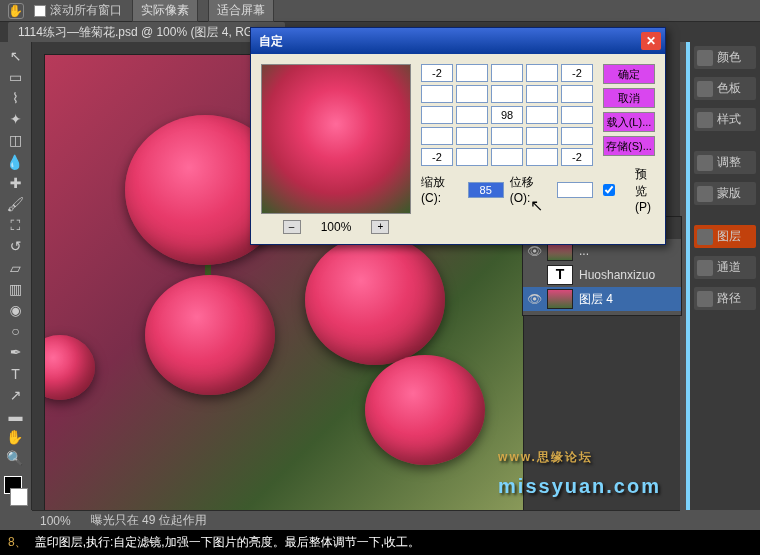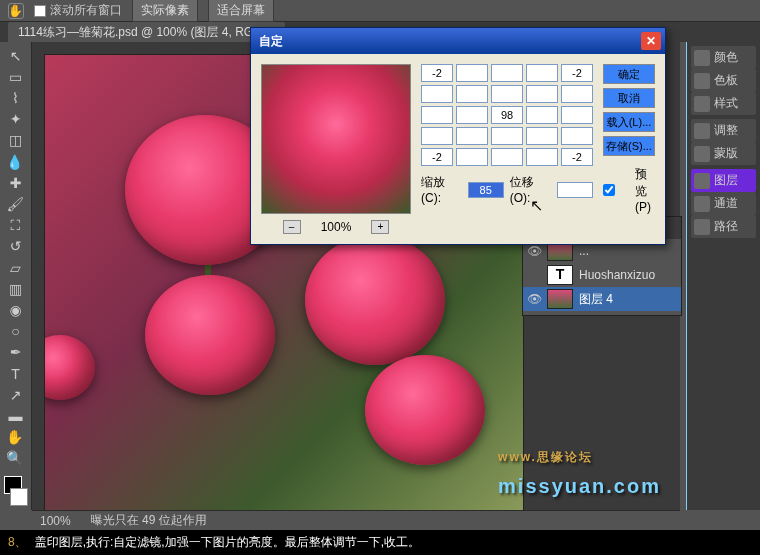--- a/index.html
+++ b/index.html
@@ -19,23 +19,23 @@
 .flower { position: absolute; border-radius: 50%; background: radial-gradient(circle at 40% 35%, #ff6a9a, #e83a6a 40%, #b82a4a 80%); box-shadow: inset -8px -8px 20px rgba(0,0,0,0.3), 0 4px 12px rgba(0,0,0,0.5); }
 .f1 { width: 160px; height: 150px; left: 80px; top: 60px; }
 .f2 { width: 140px; height: 130px; left: 260px; top: 180px; }
 .f3 { width: 120px; height: 110px; left: 320px; top: 300px; }
 .f4 { width: 130px; height: 120px; left: 100px; top: 220px; }
 .f5 { width: 80px; height: 75px; left: 280px; top: 60px; }
 .f6 { width: 70px; height: 65px; left: -20px; top: 280px; }
 .stem { position: absolute; width: 6px; height: 120px; background: linear-gradient(#4a6a2a, #3a5a1a); left: 160px; top: 200px; }
 .watermark { position: absolute; right: 99px; bottom: 55px; color: #d4a84a; font-size: 28px; font-family: SimHei; font-weight: bold; text-shadow: 2px 2px 3px rgba(0,0,0,0.7); letter-spacing: 2px; }
 .watermark .url { font-size: 20px; color: #7dd3fc; }
-.rightpanel { position: absolute; right: 0; top: 42px; width: 74px; height: 468px; background: #3a3a3a; border-left: 1px solid #7dd3fc; display: flex; flex-direction: column; padding: 4px; gap: 0; }
+.rightpanel { position: absolute; right: 0; top: 42px; width: 74px; height: 468px; background: #3a3a3a; border-left: 4px solid #7dd3fc; display: flex; flex-direction: column; padding: 4px; gap: 8px; }
 .rpanel-item { display: flex; align-items: center; gap: 4px; padding: 3px; color: #ccc; background: #4a4a4a; border-radius: 2px; }
-.rpanel-item.active { background: #6d28d9; }
+.rpanel-item.active { background: #c2410c; }
 .rpanel-icon { width: 16px; height: 16px; background: #6a6a6a; border-radius: 2px; }
 .layers-panel { position: absolute; right: 78px; top: 216px; width: 160px; height: 100px; background: #535353; border: 1px solid #222; }
 .lp-header { height: 22px; background: #3a3a3a; display: flex; align-items: center; padding: 0 4px; gap: 2px; }
 .lp-hicon { width: 14px; height: 14px; background: #6a6a6a; }
 .lp-rows { }
 .lp-row { display: flex; align-items: center; padding: 2px 4px; gap: 6px; color: #ddd; }
 .lp-row.selected { background: #3a6aaa; color: #fff; }
 .lp-eye { width: 14px; height: 14px; color: #ccc; }
 .lp-thumb { width: 26px; height: 20px; background: linear-gradient(#d84a7a, #4a6a3a); border: 1px solid #222; }
 .lp-thumb.txt { background: #fff; color: #000; text-align: center; font-size: 14px; font-weight: bold; }
@@ -50,21 +50,21 @@
 .preview-img { width: 150px; height: 150px; background: radial-gradient(circle at 50% 40%, #ff6a9a, #e83a6a 30%, #b82a4a 60%, #3a5a2a 100%); border: 1px solid #888; }
 .preview-zoom { display: flex; align-items: center; justify-content: center; gap: 20px; margin-top: 6px; }
 .zoom-btn { width: 18px; height: 14px; border: 1px solid #888; background: #ddd; text-align: center; cursor: pointer; font-size: 10px; }
 .dlg-grid { flex: 1; }
 .grid-table { display: grid; grid-template-columns: repeat(5, 32px); gap: 3px; margin-bottom: 8px; }
 .grid-cell { height: 18px; border: 1px solid #7a9ac8; background: #fff; text-align: center; font-size: 11px; color: #000; display: flex; align-items: center; justify-content: center; }
 .dlg-inputs { display: flex; align-items: center; gap: 6px; margin-top: 8px; font-size: 11px; }
 .dlg-inputs input { width: 36px; height: 16px; border: 1px solid #7a9ac8; text-align: center; font-size: 11px; }
 .dlg-inputs input.hl { background: #3a6ad8; color: #fff; }
 .dlg-buttons { width: 72px; display: flex; flex-direction: column; gap: 4px; }
-.dlg-btn { height: 20px; border: 1px solid #888; background: #3b82f6; cursor: pointer; font-size: 11px; }
+.dlg-btn { height: 20px; border: 1px solid #888; background: #d946ef; cursor: pointer; font-size: 11px; }
 .dlg-check { display: flex; align-items: center; gap: 20px; font-size: 11px; margin-top: 6px; }
 .dlg-check input { width: 12px; height: 12px; }
 .cursor-arrow { position: absolute; left: 530px; top: 196px; color: #000; font-size: 16px; pointer-events: none; }
 </style>
 </head>
 <body>
 
 <div class="topbar">
   <span class="hand-icon">✋</span>
   <span style="display:flex;align-items:center;gap:4px">

